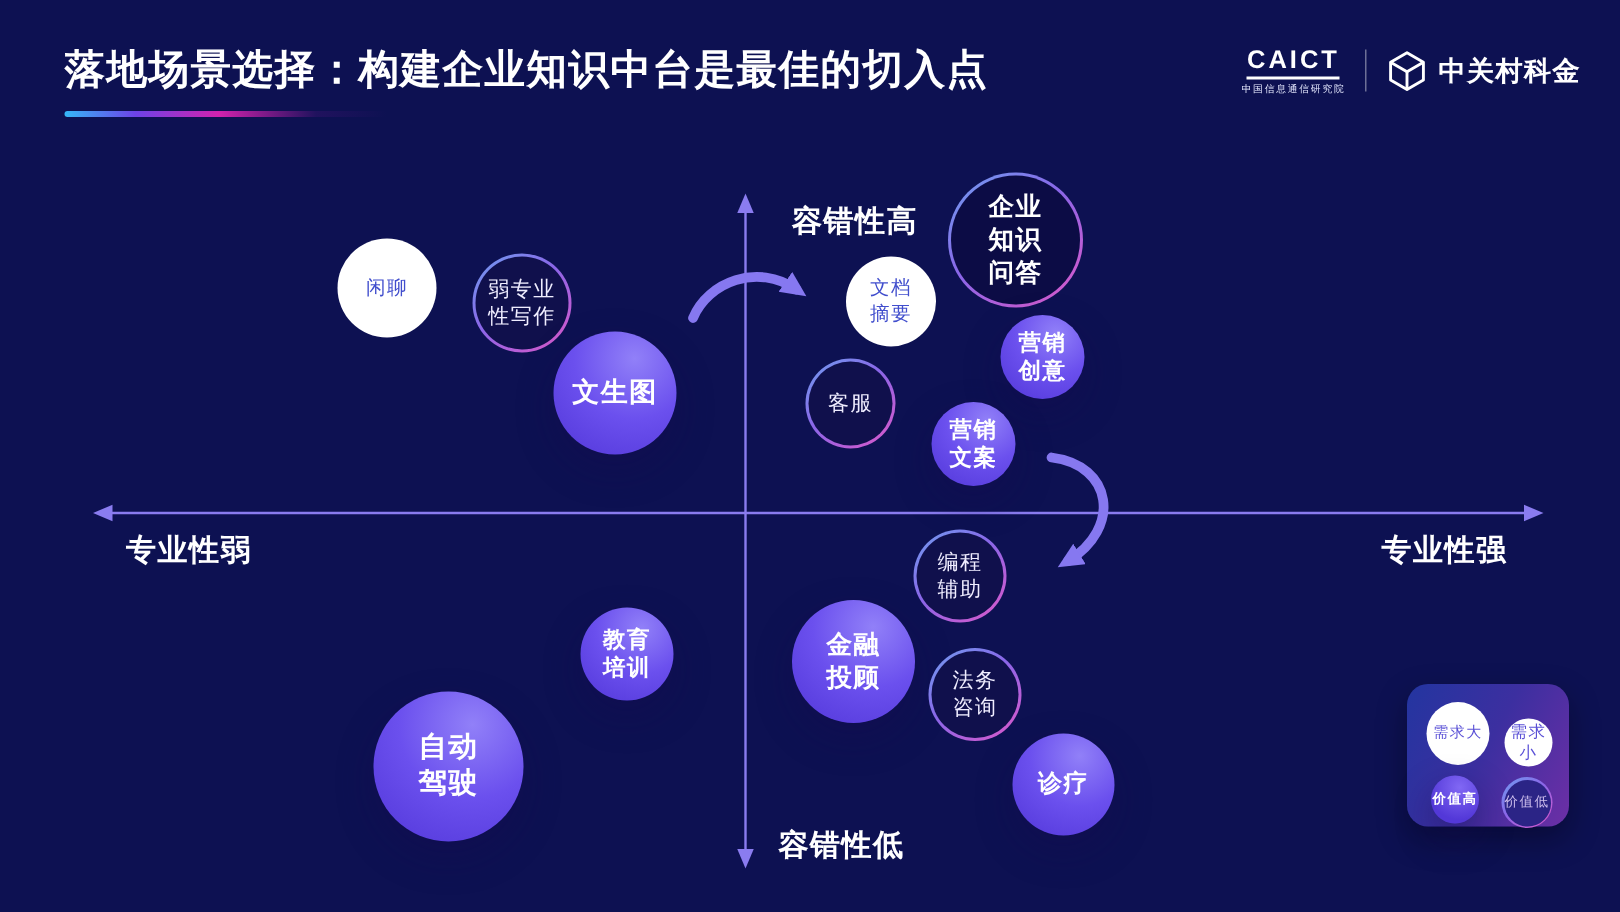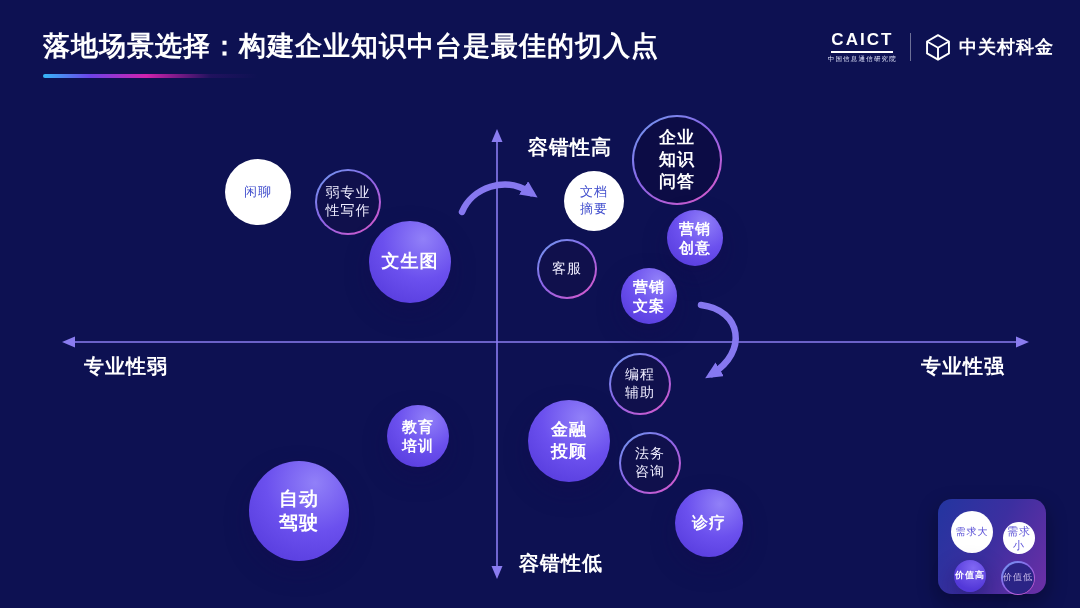--- a/index.html
+++ b/index.html
@@ -67,21 +67,21 @@
     background:linear-gradient(140deg,#6f9ff0 0%, #8a66e8 45%, #e058c8 100%);
     color:#efedff; font-weight:500;
   }
   .bubble.outline .core, .bubble.dark .core {
     display:block; position:absolute; inset:2px; border-radius:50%; background:#10104c;
   }
   .bubble.dark { font-weight:700; color:#fff; }
   .bubble.dark .core { background:#0c0c45; }
   
   .legend-card {
-    position:absolute; left:938px; top:499px; width:108px; height:95px; z-index:3;
+    position:absolute; left:938px; top:456px; width:108px; height:95px; z-index:3;
     border-radius:14px;
     background:linear-gradient(118deg,#2335a0 0%, #3c2fa0 48%, #6d2fa6 100%);
     box-shadow:0 8px 20px rgba(0,0,10,.35);
   }
   .legend-card .bubble.white  { color:#5a50d6; }
   .legend-card .bubble.purple { background:radial-gradient(circle at 60% 25%, #8168f4 0%, #5338d8 70%); }
   .legend-card .bubble.outline { color:#cfc0ee; font-weight:400; }
   .legend-card .bubble.outline .core { background:#2b2486; inset:1.5px; }
 </style>
 </head>

